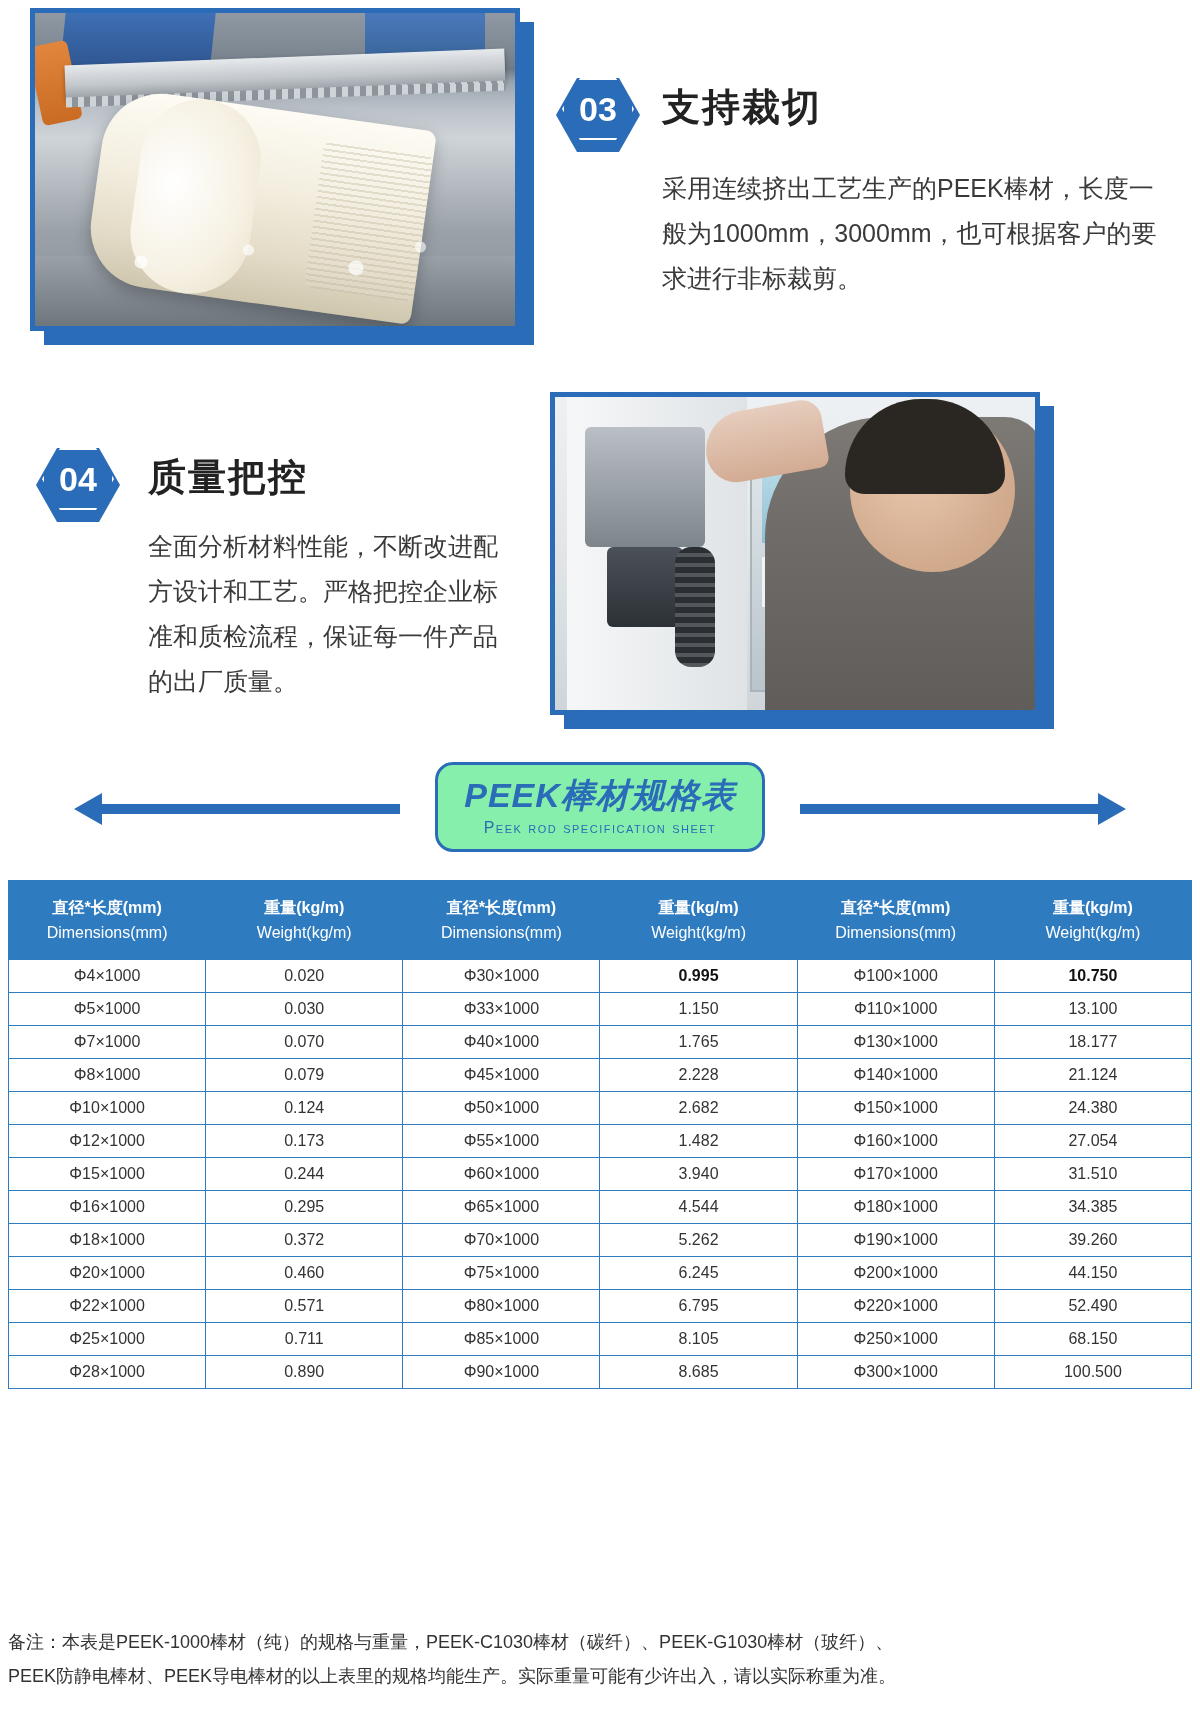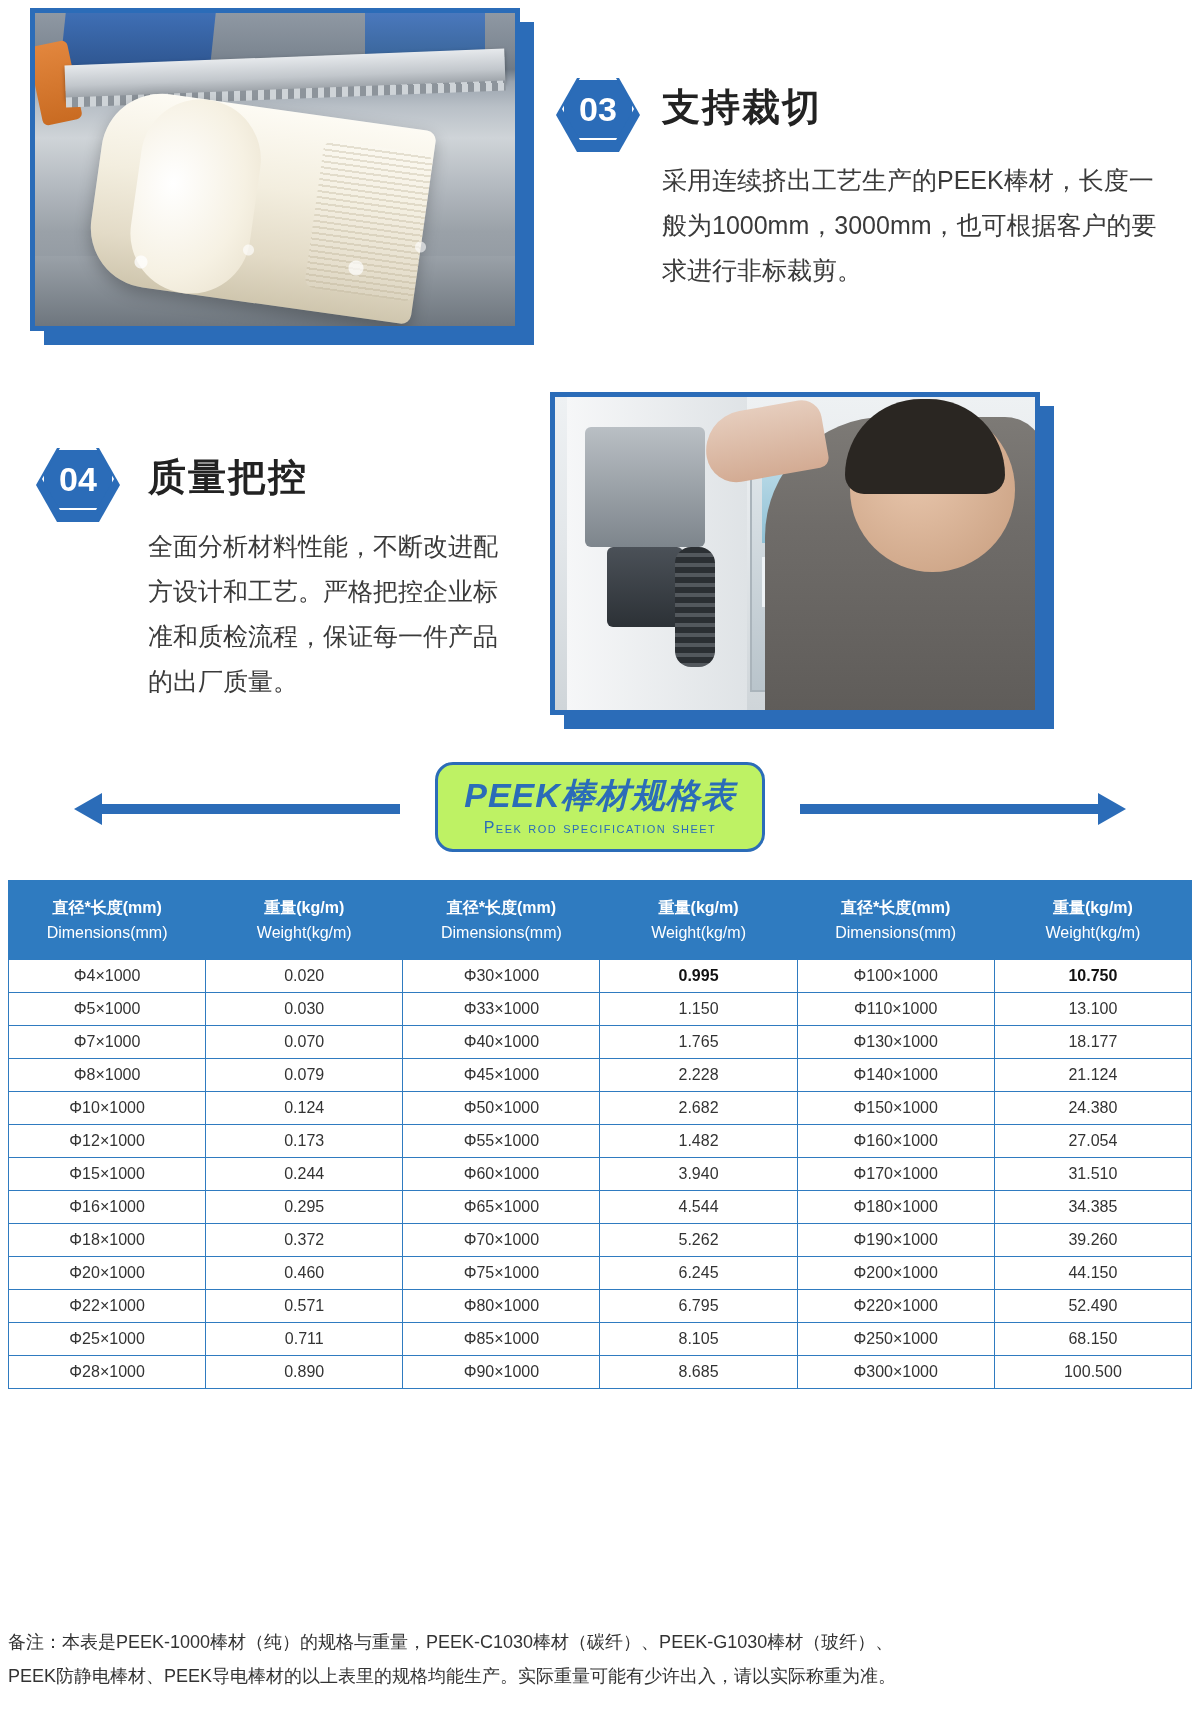--- a/index.html
+++ b/index.html
@@ -266,21 +266,21 @@
     border-bottom: 16px solid transparent;
     border-left: 28px solid #2b6cb8;
   }
   .sec-title-box {
     position: absolute;
     left: 50%;
     transform: translateX(-50%);
     top: 0;
     width: 330px;
     padding: 8px 0 12px;
-    background: #bef264;
+    background: #86efac;
     border: 3px solid #2b6cb8;
     border-radius: 18px;
     text-align: center;
   }
   .sec-title-cn {
     font-size: 34px;
     color: #2b6cb8;
     font-style: italic;
     font-weight: bold;
     letter-spacing: 1px;
@@ -349,21 +349,21 @@
       <div class="base"></div>
       <div class="rod"></div>
       <div class="chips"></div>
     </div>
   </div>
 
   <div class="hexnum" style="left:556px; top:78px;">
     <div class="inner">03</div>
   </div>
   <div class="feat-title" style="left:662px; top:82px;">支持裁切</div>
-  <div class="feat-desc" style="left:662px; top:158px; width:510px;">采用连续挤出工艺生产的PEEK棒材，长度一般为1000mm，3000mm，也可根据客户的要求进行非标裁剪。</div>
+  <div class="feat-desc" style="left:662px; top:166px; width:510px;">采用连续挤出工艺生产的PEEK棒材，长度一般为1000mm，3000mm，也可根据客户的要求进行非标裁剪。</div>
 
   <div id="photo04shadow"></div>
   <div class="photo-frame" id="photo04">
     <div class="img-test">
       <div class="machine"></div>
       <div class="head"></div>
       <div class="clamp"></div>
       <div class="coil"></div>
       <div class="panel">
         <div class="scr"></div>

